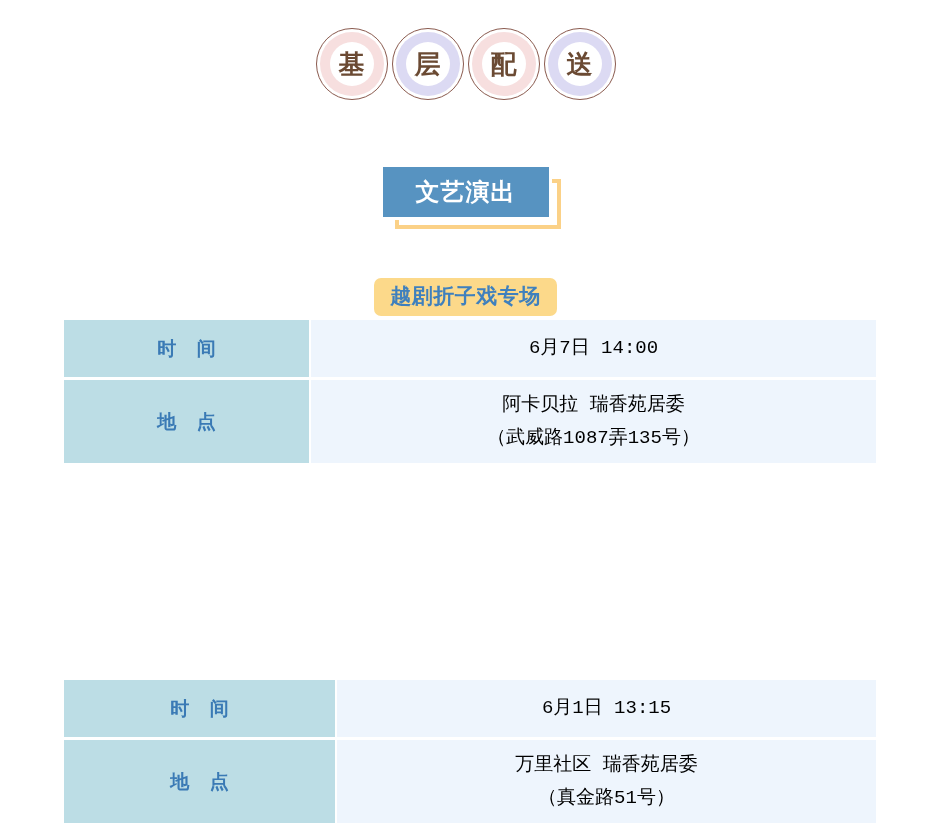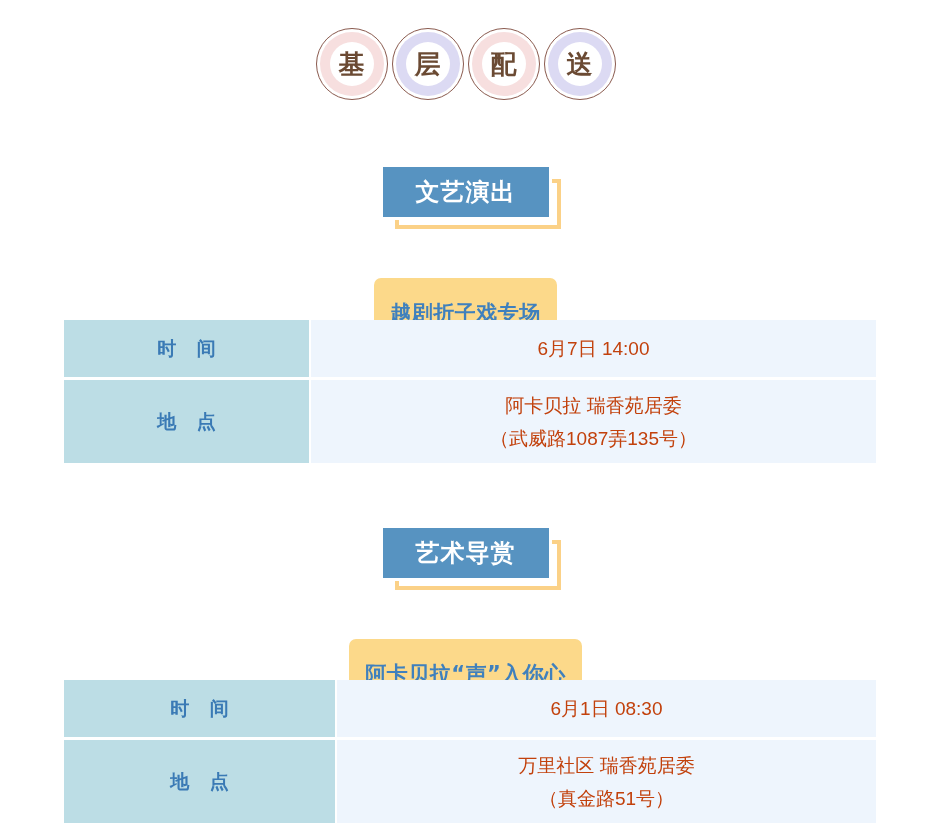--- a/index.html
+++ b/index.html
@@ -106,21 +106,21 @@
   
   .pill-wrap {
     position: absolute;
     left: 0; right: 0;
     display: flex;
     justify-content: center;
   }
   .pill {
     background: #fcd98a;
     border-radius: 7px;
-    padding: 21px 16px 6px 16px;
+    padding: 4px 16px 6px 16px;
     color: #3f80bd;
     font-size: 21px;
     font-weight: bold;
     letter-spacing: 0.5px;
     white-space: nowrap;
     font-family: "DejaVu Sans", "Liberation Sans", sans-serif;
   }
 
   
   .info-table {
@@ -139,24 +139,24 @@
     background: #bcdde5;
     color: #3a7ab5;
     font-size: 19px;
     font-weight: bold;
     letter-spacing: 7px;
     text-indent: 7px;
     font-family: "DejaVu Sans", "Liberation Sans", sans-serif;
   }
   .info-table td.value {
     background: #eef5fd;
-    color: #c2410c;
+    color: #000000;
     font-size: 19px;
     line-height: 33px;
-    font-family: Liberation Sans, sans-serif;
+    font-family: Liberation Mono, monospace;
   }
   .row-time td    { height: 57px; }
   .row-place td   { height: 83px; }
   .value .line    { display: block; }
 </style>
 </head>
 <body>
 
 <div class="page">
 
@@ -211,43 +211,32 @@
       <tr class="row-place">
         <td class="label">地 点</td>
         <td class="value">
           <span class="line">阿卡贝拉 瑞香苑居委</span>
           <span class="line">（武威路1087弄135号）</span>
         </td>
       </tr>
     </tbody>
   </table>
 
-  <div class="banner-wrap" style="top:528px;">
-    <div class="banner">
-      <div class="frame"></div>
-      <div class="plate">
-        <span>艺术导赏</span>
-      </div>
-    </div>
-  </div>
-
-  <div class="pill-wrap" style="top:639px;">
-    <div class="pill">阿卡贝拉“声”入你心</div>
-  </div>
+
 
   <table class="info-table" style="top:677px;">
     <colgroup>
         <col style="width:271px;">
         <col>
       </colgroup>
     <tbody>
       <tr class="row-time">
         <td class="label">时 间</td>
         <td class="value">
-          <span class="line">6月1日 08:30</span>
+          <span class="line">6月1日 13:15</span>
         </td>
       </tr>
       <tr class="row-place">
         <td class="label">地 点</td>
         <td class="value">
           <span class="line">万里社区 瑞香苑居委</span>
           <span class="line">（真金路51号）</span>
         </td>
       </tr>
     </tbody>

